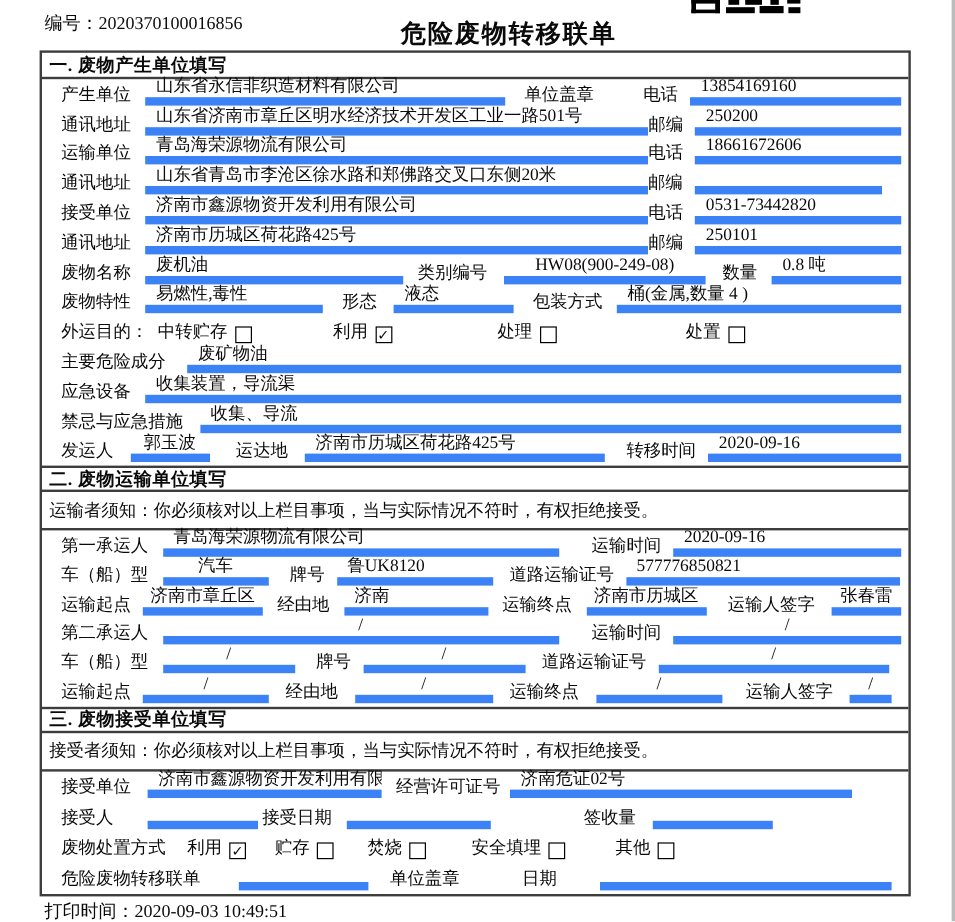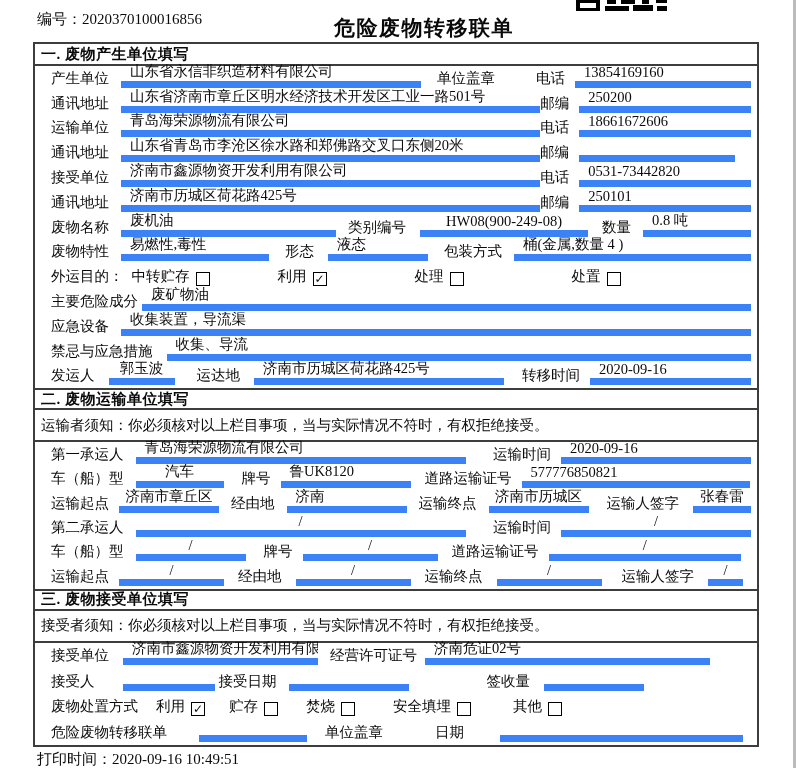--- a/index.html
+++ b/index.html
@@ -151,21 +151,21 @@
           <span class="l">处理</span>
           <span class="cb"></span>
         </span>
       <span class="opt" style="margin-left:108px">
           <span class="l">处置</span>
           <span class="cb"></span>
         </span>
     </div>
 
     <div class="row">
-      <span class="l" style="margin-right:4px">主要危险成分</span>
+      <span class="l" style="margin-right:18px">主要危险成分</span>
       <span class="v fill">废矿物油</span>
     </div>
 
     <div class="row">
       <span class="l" style="margin-right:12px">应急设备</span>
       <span class="v fill">收集装置，导流渠</span>
     </div>
 
     <div class="row">
       <span class="l" style="margin-right:14px">禁忌与应急措施</span>
@@ -291,14 +291,14 @@
     <div class="row">
       <span class="l">危险废物转移联单</span>
       <span class="v" style="width:108px;margin-left:32px"></span>
       <span class="l" style="margin-left:18px">单位盖章</span>
       <span class="l" style="margin-left:52px">日期</span>
       <span class="v fill" style="margin-left:36px;margin-right:8px"></span>
     </div>
   </div>
 </div>
 
-<div class="abs" id="print-time"><span>打印时间：</span><span>2020-09-16 10:49:51</span></div>
+<div class="abs" id="print-time"><span>打印时间：</span><span>2020-09-03 10:49:51</span></div>
 <div class="abs" id="edge-right"></div>
 
 </body></html>

